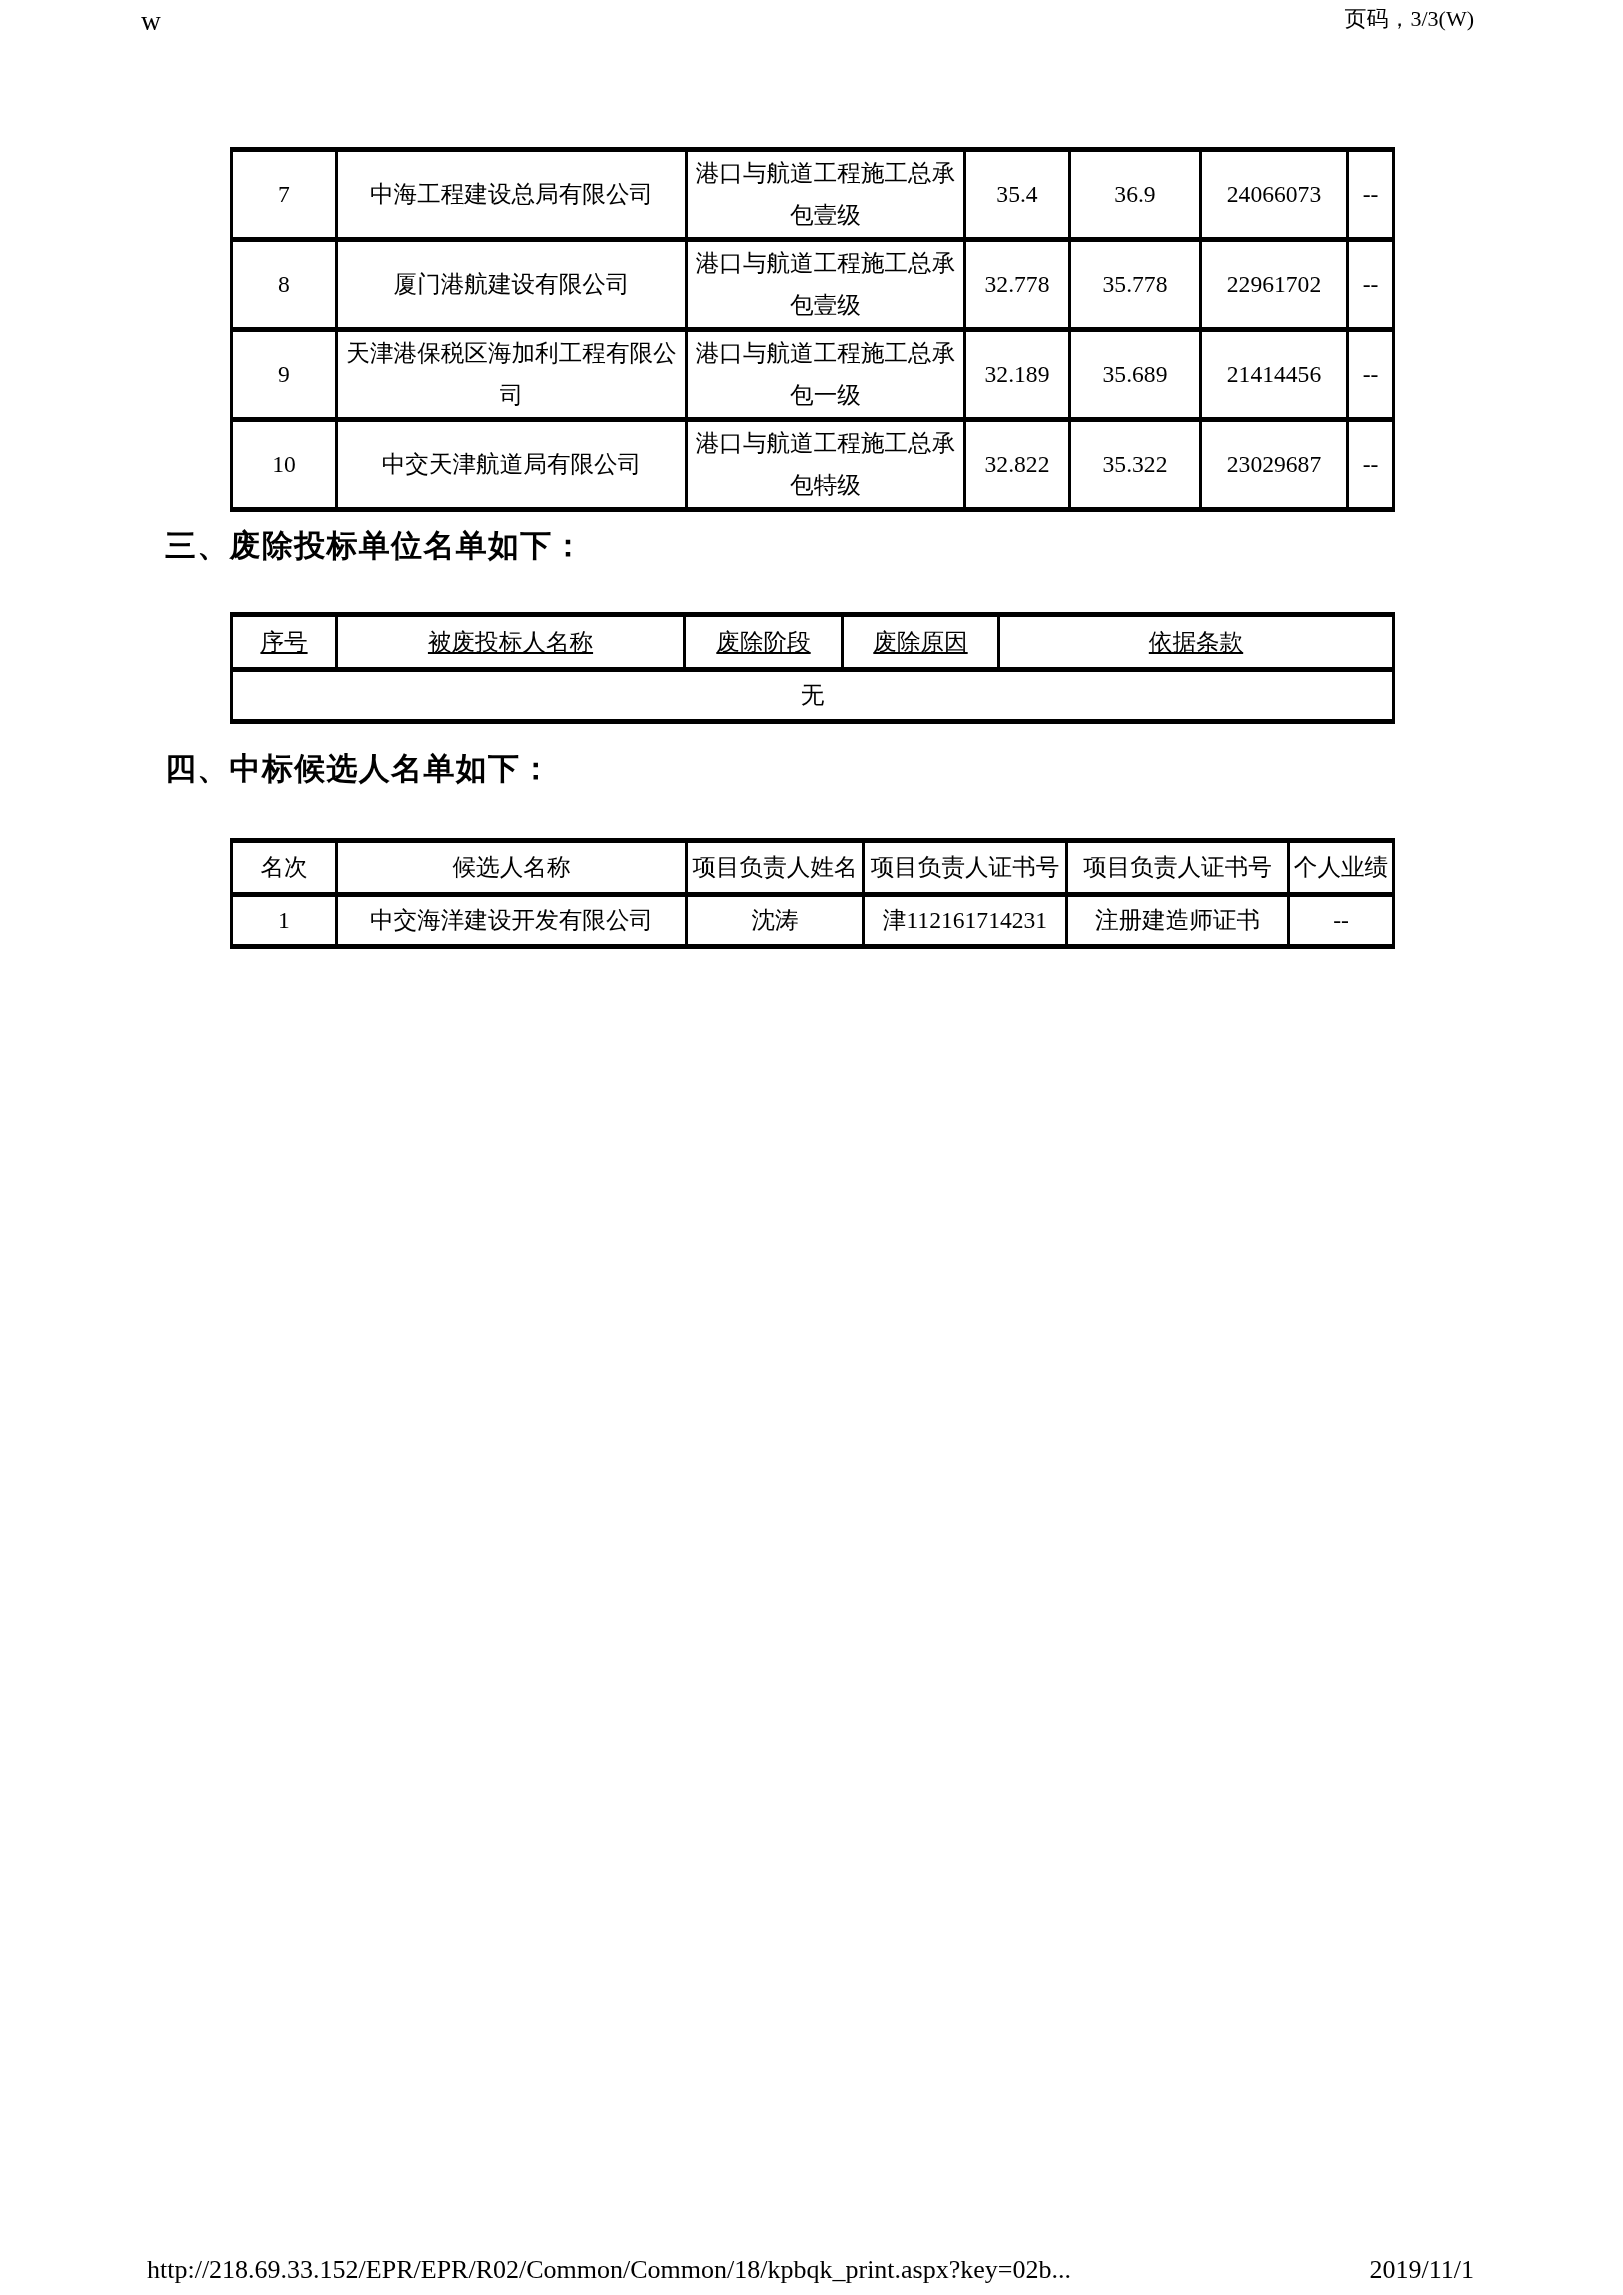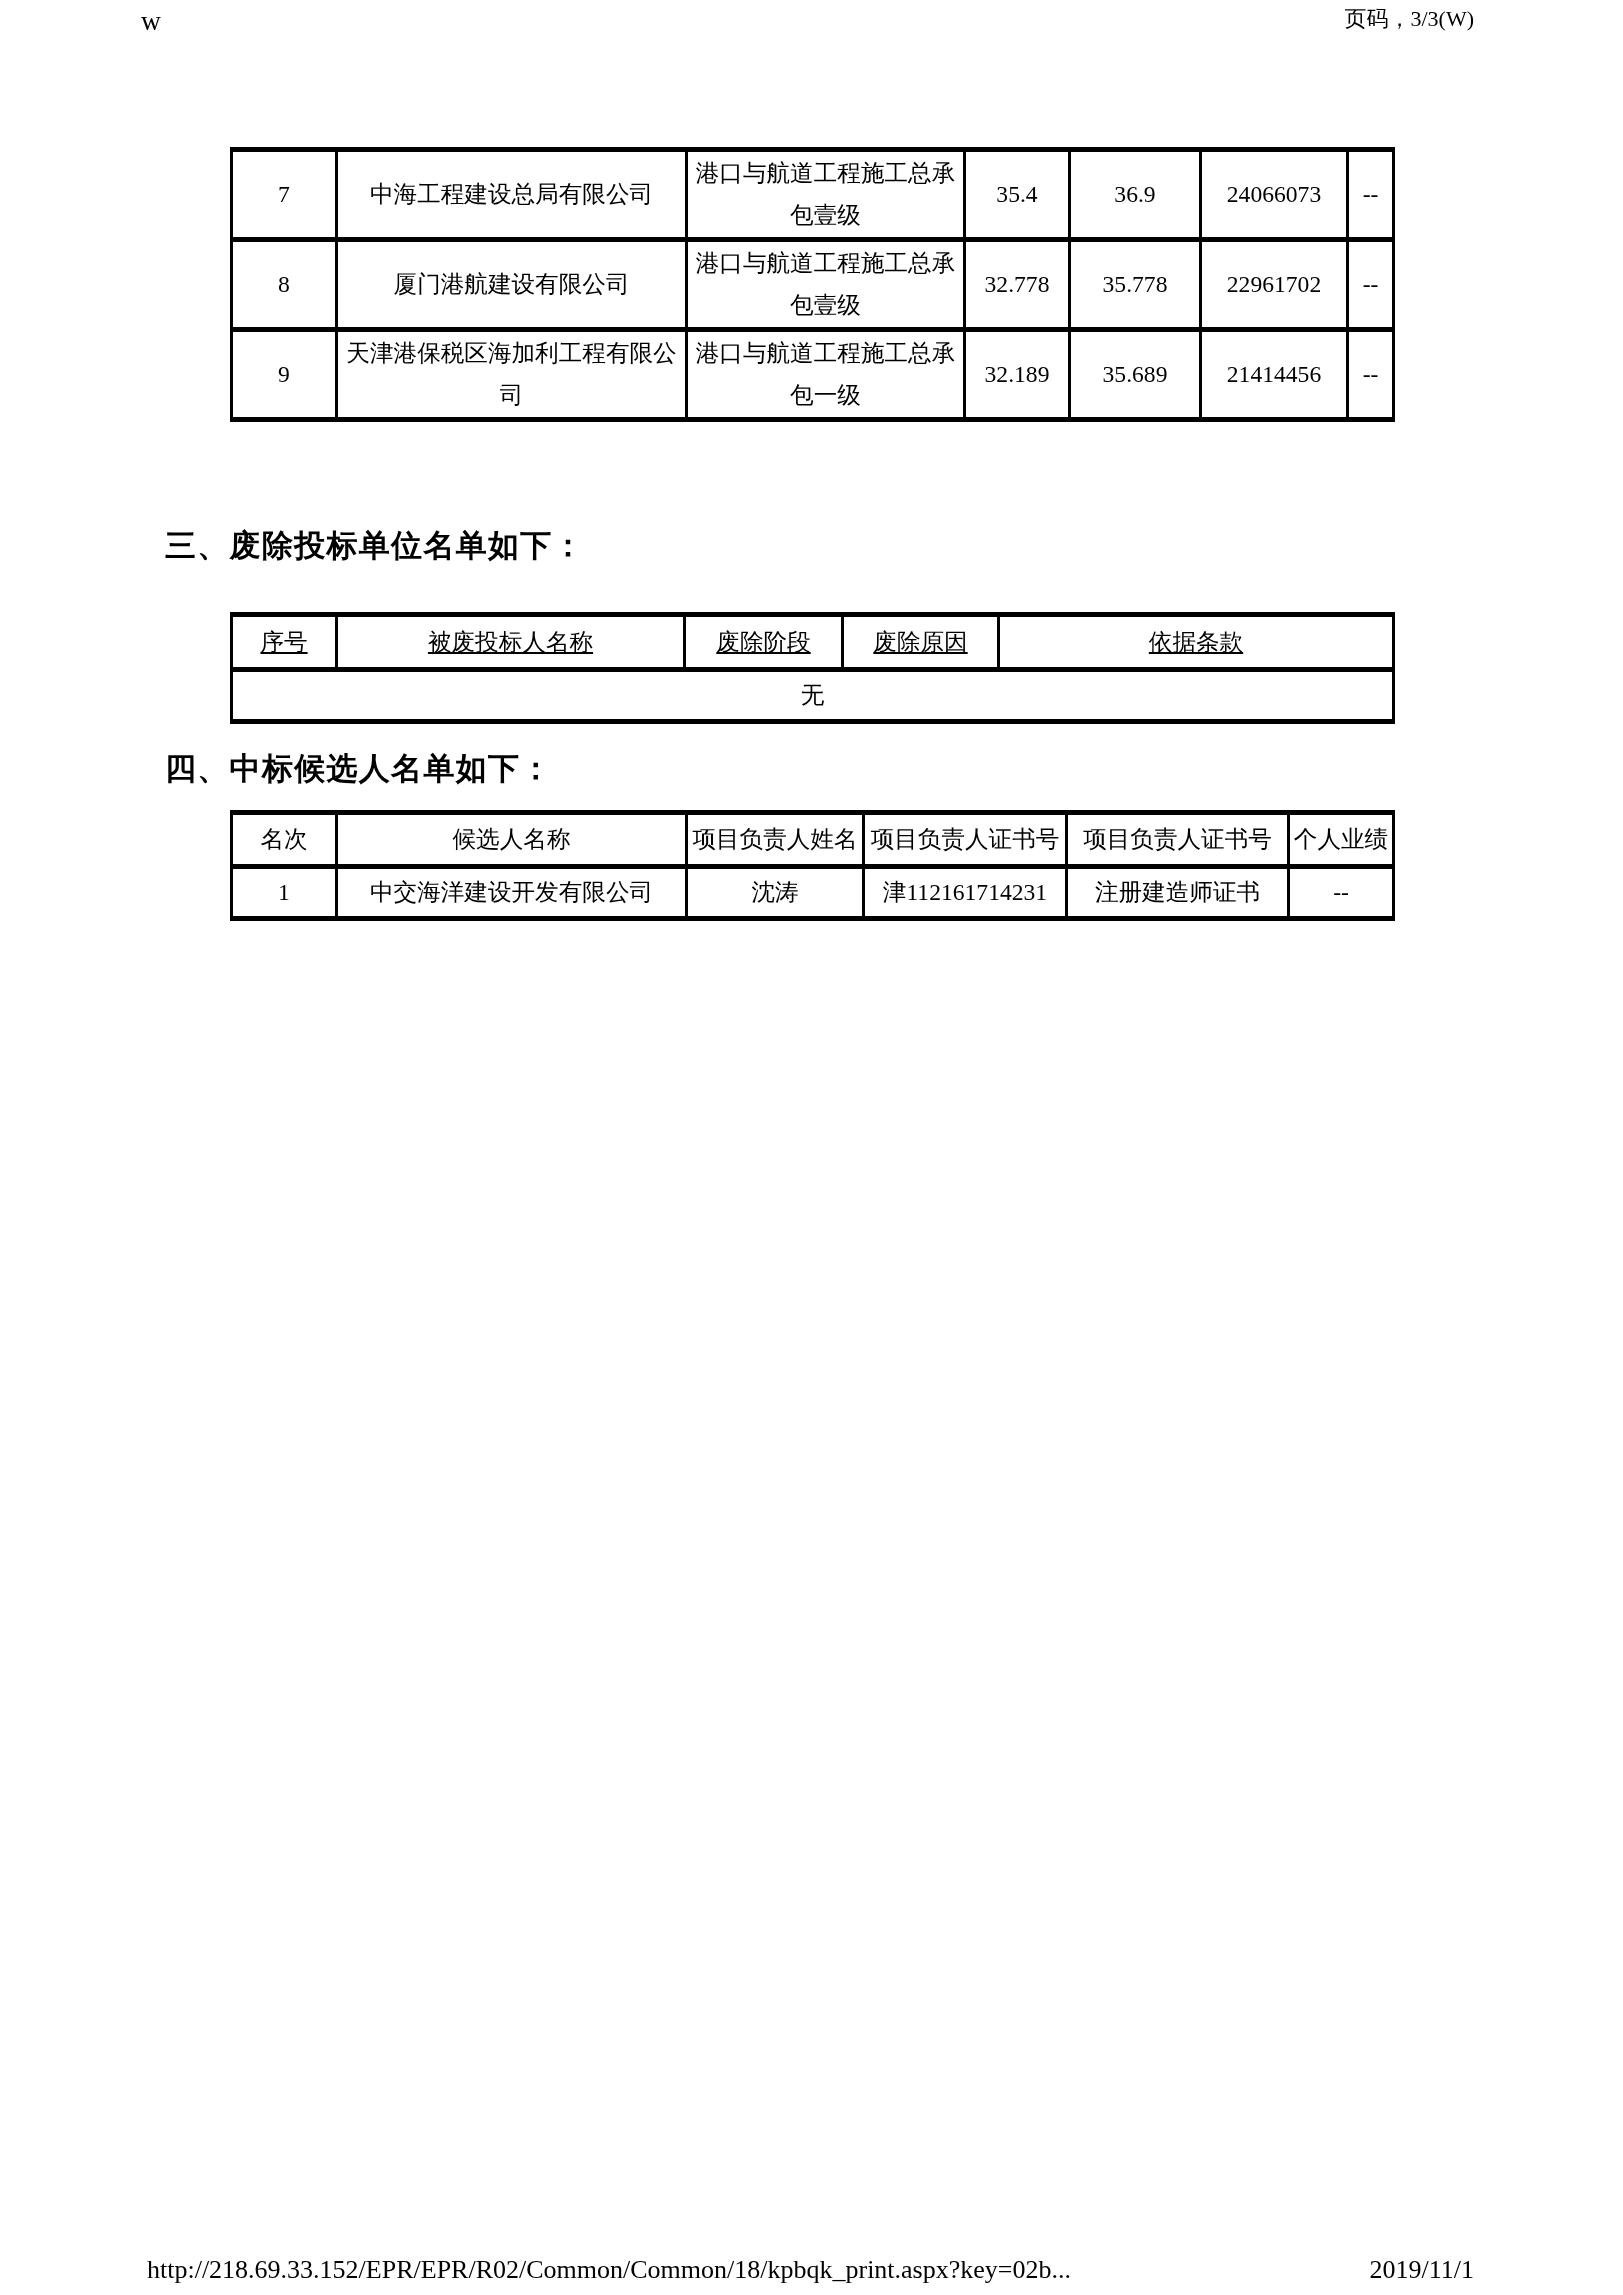--- a/index.html
+++ b/index.html
@@ -56,21 +56,21 @@
     border-top-width: 5.2px;
     border-bottom-width: 5.2px;
     text-align: center;
     vertical-align: middle;
     font-weight: normal;
     word-break: break-all;
     padding: 0;
   }
   .t-bid   { top: 147px; }
   .t-rej   { top: 612px; }
-  .t-cand  { top: 810px; border-radius: 7px; }
+  .t-cand  { top: 838px; border-radius: 7px; }
   .t-bid tr    { height: 88px; }
   .t-rej .r-h  { height: 55px; text-decoration: underline; }
   .t-rej .r-d  { height: 52px; }
   .t-cand .r-h { height: 54px; }
   .t-cand .r-d { height: 52px; }
 </style>
 </head>
 <body>
 
 <div class="page">
@@ -107,20 +107,29 @@
         <td>22961702</td>
         <td>--</td>
       </tr>
       <tr>
         <td>9</td>
         <td>天津港保税区海加利工程有限公司</td>
         <td>港口与航道工程施工总承包一级</td>
         <td>32.189</td>
         <td>35.689</td>
         <td>21414456</td>
+        <td>--</td>
+      </tr>
+      <tr>
+        <td>10</td>
+        <td>中交天津航道局有限公司</td>
+        <td>港口与航道工程施工总承包特级</td>
+        <td>32.822</td>
+        <td>35.322</td>
+        <td>23029687</td>
         <td>--</td>
       </tr>
     </tbody>
   </table>
 
   <div class="sec-heading sec-3">三、废除投标单位名单如下：</div>
 
   <table class="t-rej">
     <colgroup>
       <col style="width:105px">

